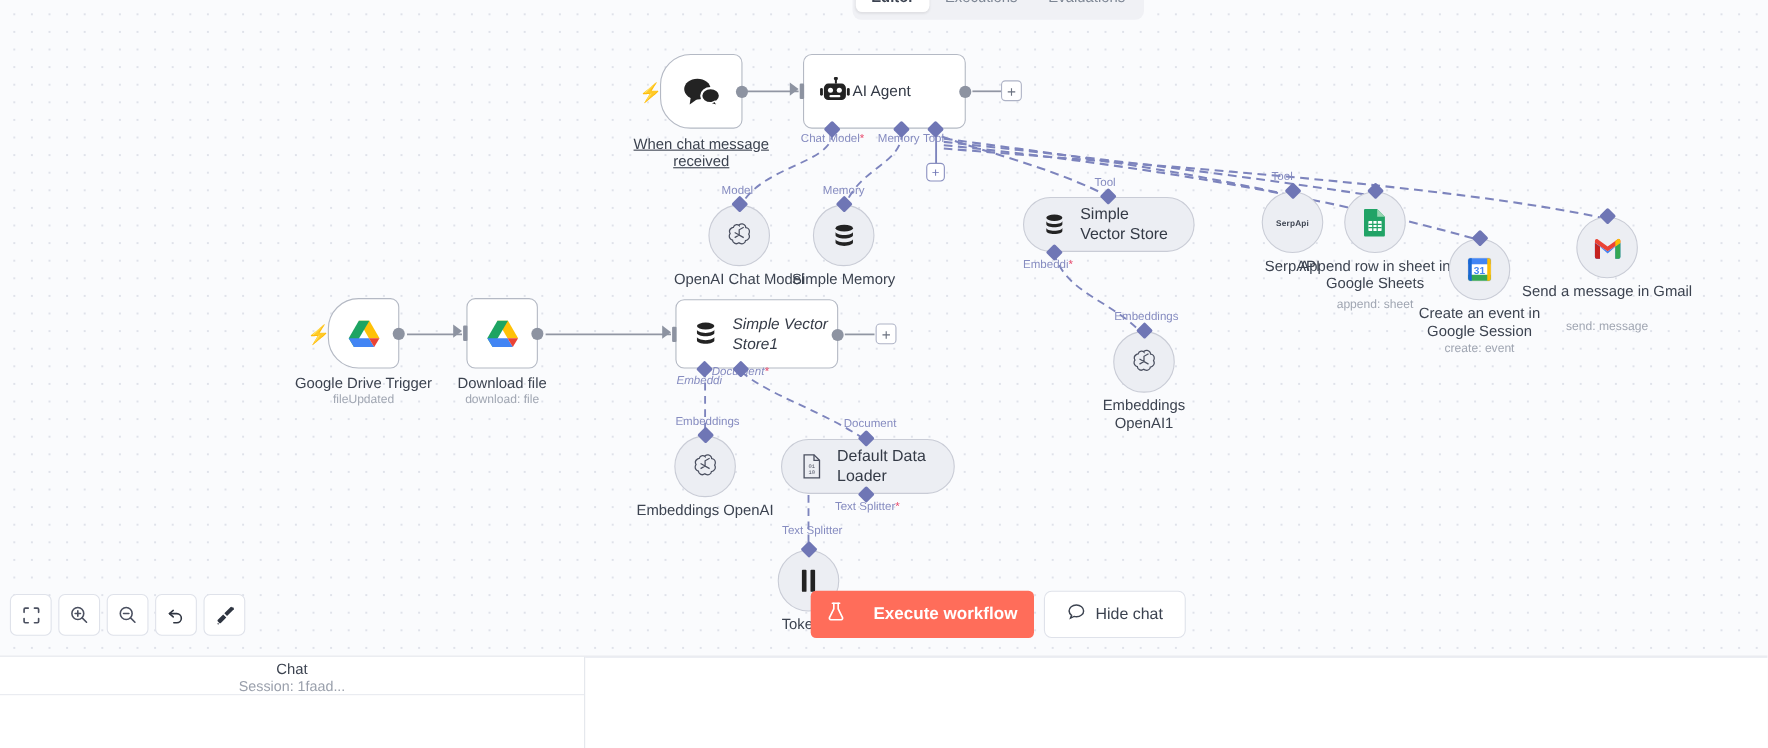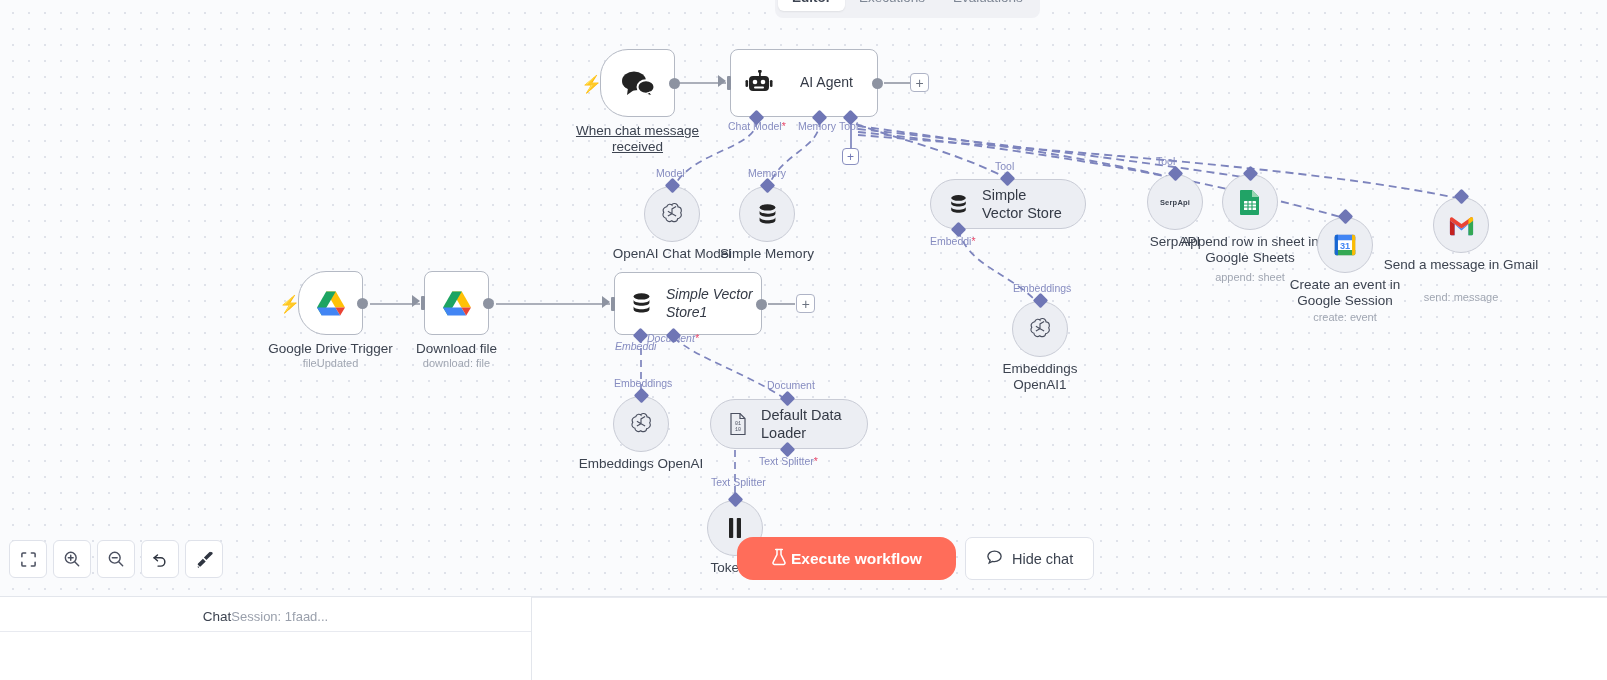--- a/index.html
+++ b/index.html
@@ -109,41 +109,41 @@
   .zoombar { position: absolute; left: 9px; top: 540px; display: flex; gap: 6px; z-index: 30; }
   .zbtn {
     width: 38px; height: 38px; background: #fff; border: 1px solid #dfe2ea;
     border-radius: 6px; display: flex; align-items: center; justify-content: center;
     cursor: pointer;
   }
 
   
   .actionrow { position: absolute; left: 737px; top: 537px; display: flex; gap: 9px; z-index: 30; }
   .exec-btn {
-    background: #ff6d5a; color: #fff; border: none; border-radius: 16px;
-    height: 43px; padding: 0 34px; font-size: 15.5px; font-weight: 700;
-    display: flex; align-items: center; gap: 4px; cursor: pointer;
+    background: #ff6d5a; color: #fff; border: none; border-radius: 5px;
+    height: 43px; padding: 0 15px; font-size: 15.5px; font-weight: 700;
+    display: flex; align-items: center; gap: 26px; cursor: pointer;
     font-family: "Liberation Sans", sans-serif;
   }
   .hide-btn {
     background: #fff; color: #3c4350; border: 1px solid #dfe2ea; border-radius: 7px;
     height: 43px; padding: 0 20px; font-size: 14.5px;
     display: flex; align-items: center; gap: 9px; cursor: pointer;
     font-family: "Liberation Sans", sans-serif;
   }
 
   
   #bottom {
     position: absolute; left: 0; top: 596px; width: 1607px; height: 84px;
     background: #ffffff; border-top: 1px solid #e3e6ec; display: flex;
   }
   .chatpane { width: 532px; border-right: 1px solid #e3e6ec; position: relative; }
   .chathead {
-    height: 30px; display: flex; align-items: center; justify-content: center;
-    padding: 0 14px; margin-top: 4px;
+    height: 30px; display: flex; align-items: center; justify-content: flex-start;
+    padding: 0 14px; margin-top: 4px; flex-direction: column;
   }
   .chat-title { font-size: 13.5px; color: #3c4350; }
   .session { font-size: 13px; color: #9aa0ac; }
   .chatbody { border-top: 1px solid #e8eaf0; height: 100%; }
   .logspane { flex: 1; position: relative; }
   .loghead { height: 30px; display: flex; align-items: center; padding: 0 14px; margin-top: 4px; }
   .log-title { font-size: 13.5px; color: #3c4350; }
   .logbody { border-top: 1px solid #e8eaf0; height: 100%; }
 </style>
 </head>
@@ -208,21 +208,21 @@
           </svg>
         </span>
         <div class="outdot" style="right:-6px; top:28px;"></div>
       </div>
       <div class="caption wrap" style="top:74px;text-decoration:underline;">When chat message received</div>
     </div>
 
     <div class="node" style="left:730px; top:49px;">
       <div class="inbar" style="left:-3px; top:27px;"></div>
       <div class="inarrow" style="left:-12px; top:26px;"></div>
-      <div class="box" style="width:148px; height:68px; padding-left:14px; gap:27px;">
+      <div class="box" style="width:148px; height:68px; padding-left:14px; gap:2px;">
         <span class="ico">
           <svg width="28" height="26" viewBox="0 0 28 26">
             <rect x="4" y="6" width="20" height="15" rx="4" fill="#232323"></rect>
             <rect x="14" y="1" width="1.8" height="5" fill="#232323"></rect>
             <circle cx="14.9" cy="1.4" r="1.8" fill="#232323"></circle>
             <rect x="0.5" y="10" width="2.6" height="7" rx="1.3" fill="#232323"></rect>
             <rect x="24.9" y="10" width="2.6" height="7" rx="1.3" fill="#232323"></rect>
             <circle cx="10" cy="12" r="2.3" fill="#fff"></circle>
             <circle cx="18" cy="12" r="2.3" fill="#fff"></circle>
             <rect x="9" y="16.4" width="10" height="2.1" rx="1" fill="#fff"></rect>

